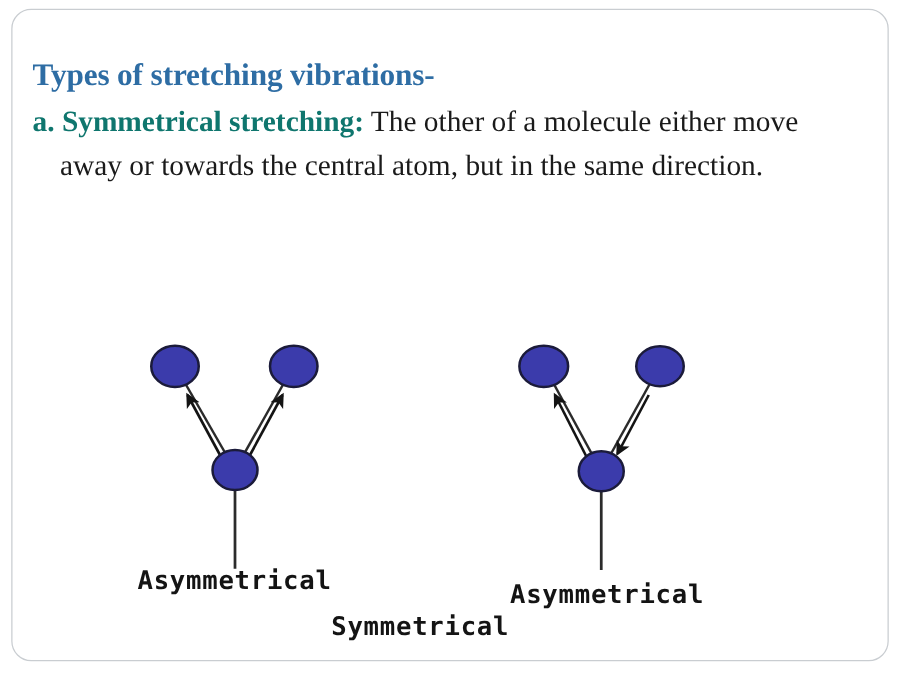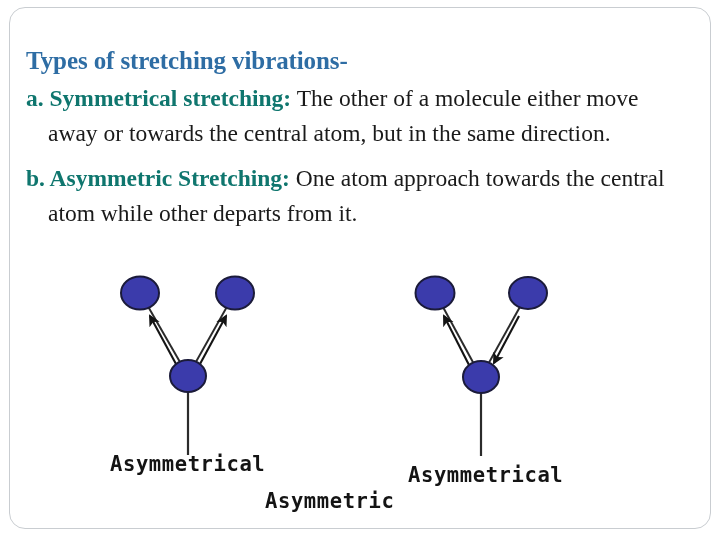--- a/index.html
+++ b/index.html
@@ -107,21 +107,20 @@
   <div id="frame"></div>
 
   <div id="content">
 
     <div class="txt-block">
 
       <p class="heading">Types of stretching vibrations-</p>
 
       <p class="para indent gap-a"><span class="lead">a. Symmetrical stretching:</span><span> The other of a molecule either move away or towards the central atom, but in the same direction.</span></p>
 
-      <p class="para indent gap-b"><span class="lead">b. Asymmetric Stretching:</span><span> One atom approach towards the central atom while other departs from it.</span></p>
 
     </div>
 
     <svg id="diagram" viewBox="0 0 720 539">
       <defs>
         <marker id="arrowhead" markerWidth="6.2" markerHeight="6.2" refX="4.6" refY="3.1" orient="auto" markerUnits="strokeWidth">
           <path d="M0,0.35 L5.6,3.1 L0,5.85 L1.4,3.1 Z" fill="#141414"></path>
         </marker>
       </defs>
 
@@ -147,16 +146,16 @@
         <line x1="519" y1="316" x2="494" y2="363" stroke="#141414" stroke-width="2.1" marker-end="url(#arrowhead)"></line>
 
         <ellipse cx="435" cy="293" rx="19.5" ry="16.5" fill="#3b3bab" stroke="#1b1b3a" stroke-width="2"></ellipse>
         <ellipse cx="528" cy="293" rx="19" ry="16" fill="#3b3bab" stroke="#1b1b3a" stroke-width="2"></ellipse>
         <ellipse cx="481" cy="377" rx="18" ry="16" fill="#3b3bab" stroke="#1b1b3a" stroke-width="2"></ellipse>
       </g>
     </svg>
 
     <div class="caption" id="cap-sym">Asymmetrical</div>
     <div class="caption" id="cap-asym">Asymmetrical</div>
-    <div class="caption" id="cap-str">Asymmetric</div>
+    <div class="caption" id="cap-str">Symmetrical</div>
 
   </div>
 </div>
 
 </body></html>

